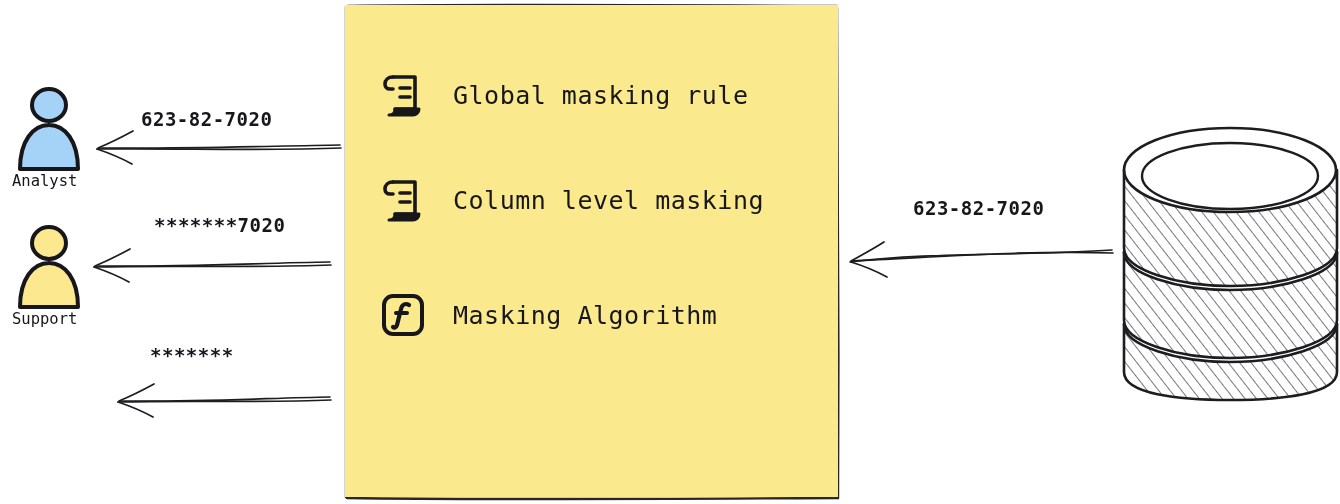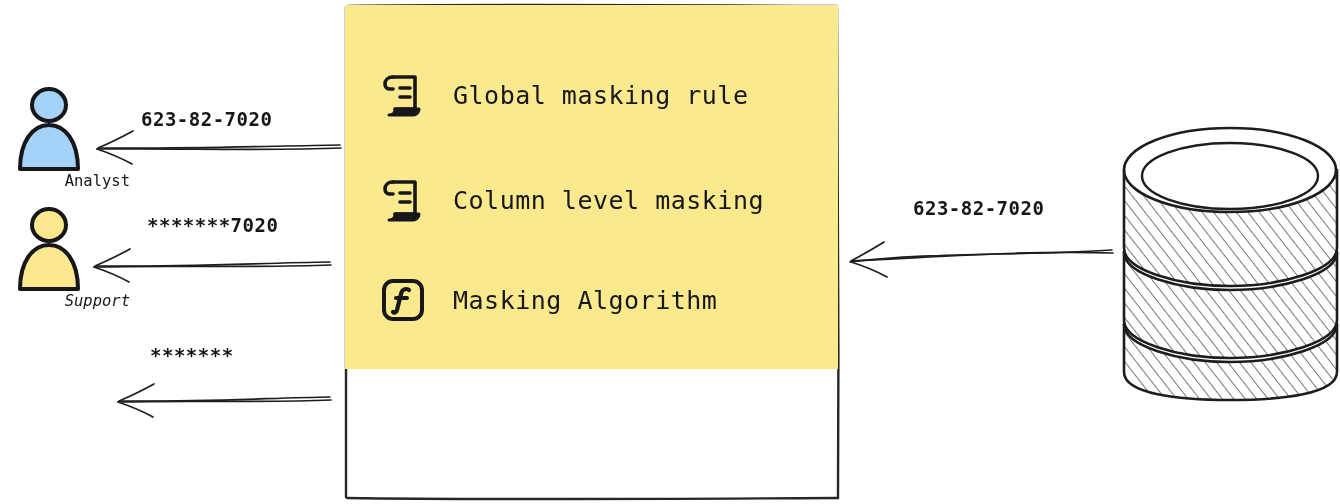--- a/index.html
+++ b/index.html
@@ -21,21 +21,21 @@
     width: 1340px;
     height: 504px;
   }
 
   
   .policy-panel {
     position: absolute;
     left: 345px;
     top: 5px;
     width: 493px;
-    height: 364px;
+    height: 492px;
     background: #fbe98d;
     box-sizing: border-box;
   }
 
   .policy-list {
     position: absolute;
     left: 0;
     top: 0;
     width: 100%;
     height: 100%;
@@ -61,21 +61,21 @@
     font-size: 25px;
     letter-spacing: 0.5px;
     color: #17171b;
     white-space: nowrap;
   }
 
   
   .actor {
     position: absolute;
     width: 120px;
-    text-align: right;
+    text-align: left;
   }
   .actor .actor-figure {
     width: 78px;
     height: 86px;
     display: block;
   }
   .actor .actor-label {
     font-family: "DejaVu Sans Mono", "Liberation Mono", monospace;
     font-size: 15.5px;
     color: #17171b;
@@ -169,21 +169,21 @@
             <path d="M14 6 H36 V38 H16"></path>
             <path d="M14 6 C9 6 6 9 6 13 C6 16 8 18 11 18 H14"></path>
             <path d="M16 38 C16 42 13 44 10 44 H34 C37 44 40 42 40 38 H16Z" fill="#17171b" stroke-width="3"></path>
             <path d="M21 17 H31"></path>
             <path d="M21 26 H31"></path>
           </svg>
         </span>
         <span class="row-label">Column level masking</span>
       </div>
 
-      <div class="policy-row" style="top:263px;">
+      <div class="policy-row" style="top:278px;">
         <span class="row-icon">
           <svg width="48" height="48" viewBox="0 0 48 48" fill="none" stroke="#17171b" stroke-width="4" stroke-linecap="round" stroke-linejoin="round">
             <rect x="5" y="5" width="38" height="38" rx="9"></rect>
             <path d="M30 14 C27 12 23 13 22 18 L18 34 C17 37 15 37 14 36" stroke-width="4.2"></path>
             <path d="M17 22 H28" stroke-width="4"></path>
           </svg>
         </span>
         <span class="row-label">Masking Algorithm</span>
       </div>
 
@@ -191,32 +191,32 @@
   </div>
 
   <div class="actor" style="left:10px; top:85px;">
     <svg class="actor-figure" viewBox="0 0 78 86">
       <ellipse cx="39" cy="20" rx="17" ry="16" fill="#a5d2f7" stroke="#17171b" stroke-width="4"></ellipse>
       <path d="M10 84 C10 56 23 40 39 40 C55 40 68 56 68 84 Z" fill="#a5d2f7" stroke="#17171b" stroke-width="4" stroke-linejoin="round"></path>
     </svg>
     <div class="actor-label">Analyst</div>
   </div>
 
-  <div class="actor" style="left:10px; top:205px;font-style:italic;">
+  <div class="actor" style="left:10px; top:223px;">
     <svg class="actor-figure" viewBox="0 0 78 86">
       <ellipse cx="39" cy="20" rx="17" ry="16" fill="#fbe88f" stroke="#17171b" stroke-width="4"></ellipse>
       <path d="M10 84 C10 56 23 40 39 40 C55 40 68 56 68 84 Z" fill="#fbe88f" stroke="#17171b" stroke-width="4" stroke-linejoin="round"></path>
     </svg>
     <div class="actor-label">Support</div>
   </div>
 
 
   <div class="flow-label" style="left:141px; top:108px;">623-82-7020</div>
 
-  <div class="flow-label" style="left:147px; top:214px;">*******7020</div>
+  <div class="flow-label" style="left:154px; top:214px;">*******7020</div>
 
   <div class="flow-label" style="left:150px; top:344px;">*******</div>
 
   <div class="flow-label" style="left:913px; top:197px;">623-82-7020</div>
 
   <div class="database">
     <svg width="225" height="282" viewBox="0 0 225 282">
       <defs>
         <pattern id="hatch" width="9" height="9" patternTransform="rotate(-38)" patternUnits="userSpaceOnUse">
           <line x1="0" y1="0" x2="0" y2="9" stroke="#4a4a4e" stroke-width="1.5"></line>

